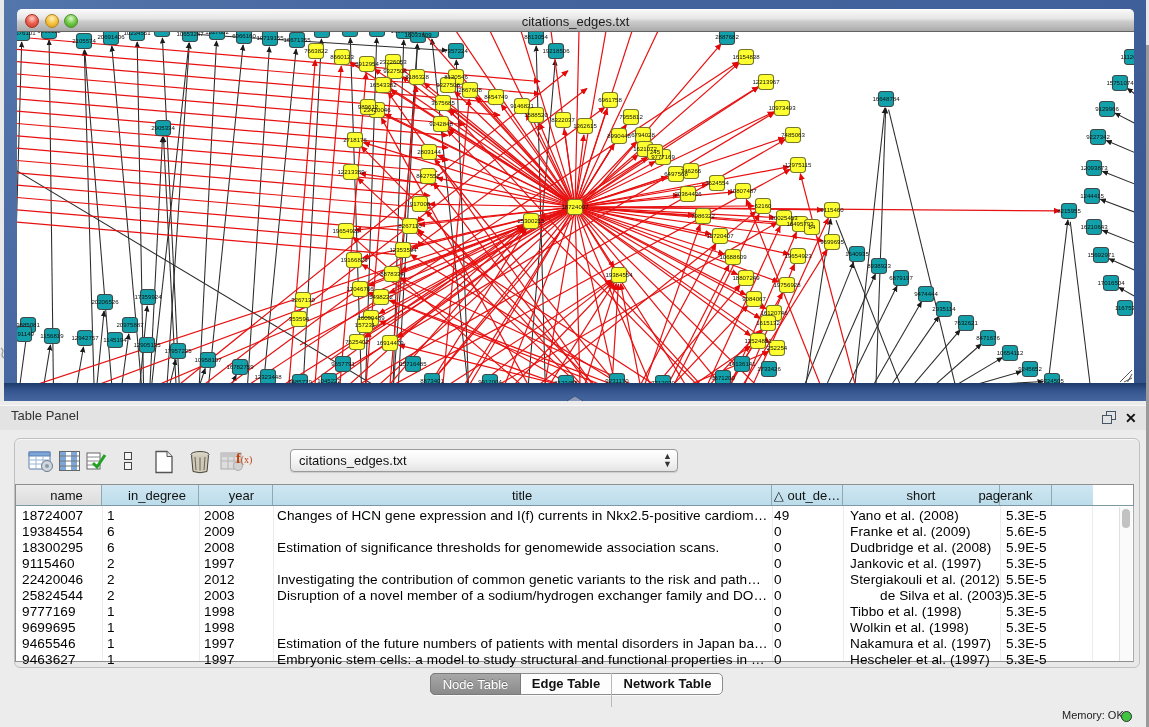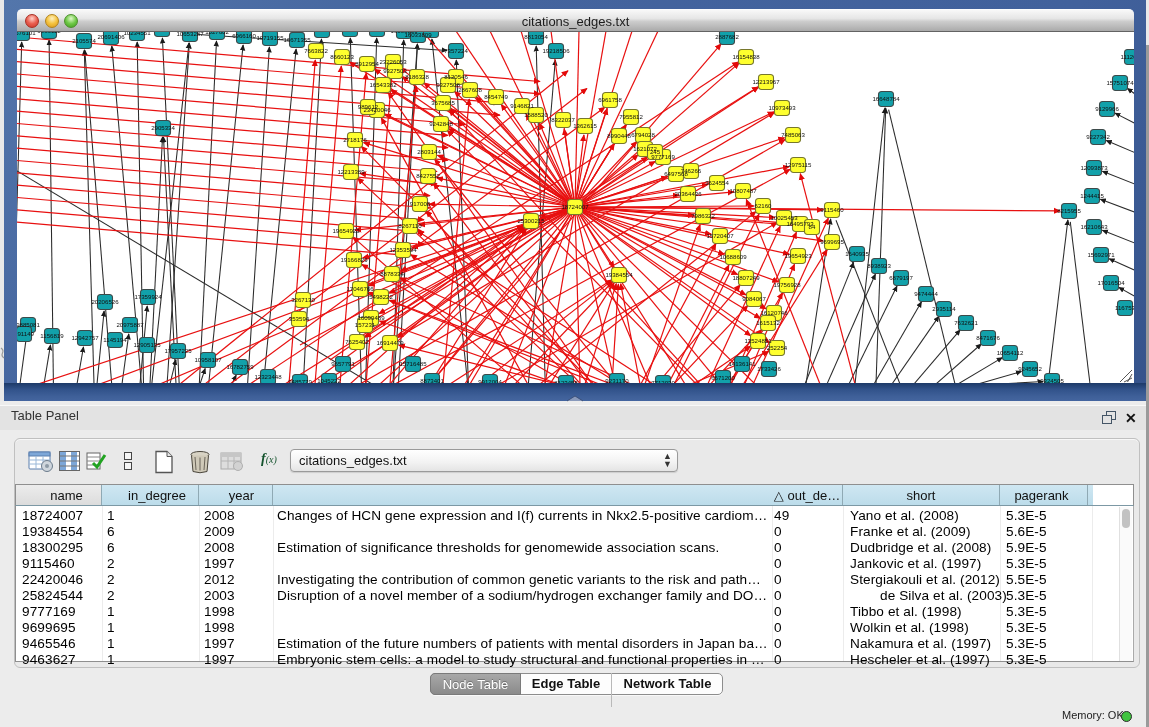--- a/index.html
+++ b/index.html
@@ -682,34 +682,35 @@
     <ellipse cx="12" cy="4.5" rx="9" ry="3" fill="#d8d3c4" stroke="#4a463c"></ellipse>
     <path d="M3.5 5.5 l1.5 16 q7 2.5 14 0 l1.5 -16" fill="#cfc9b8" stroke="#4a463c"></path>
     <path d="M7 7 l1 13 M12 7.5 v13 M17 7 l-1 13" stroke="#6b655a" fill="none"></path>
   </svg>
   <svg class="abs ticon" style="left:220px" width="24" height="23" viewBox="0 0 24 23">
     <rect x="1" y="3" width="20" height="16" fill="#ddd" stroke="#aaa"></rect>
     <rect x="1" y="3" width="20" height="4" fill="#c6c6c6"></rect>
     <path d="M1 11 h20 M8 7 v12 M14 7 v12" stroke="#b5b5b5" fill="none"></path>
     <circle cx="18" cy="16" r="4.5" fill="#d2d2d2" stroke="#b0b0b0"></circle>
   </svg>
-  <div class="abs ticon" style="left:261px;top:451px;font-size:14px;font-style:italic;color:#14532d;font-family:'Liberation Serif',serif"><b>f</b><span style="font-size:10px">(x)</span></div>
+  <div class="abs ticon" style="left:236px;top:451px;font-size:14px;color:#c2410c;font-family:'Liberation Serif',serif"><b>f</b><span style="font-size:10px">(x)</span></div>
 
   <div class="abs" id="combo"></div>
   <div class="abs" id="combotext">citations_edges.txt</div>
   <div class="abs" id="comboarr">▲<br>▼</div>
 
   <div class="abs" id="tbl"></div>
   <div class="abs" id="thead"></div>
   <div class="th" style="left:16px;width:86px;background:linear-gradient(180deg,#ececec 0%,#dcdcdc 100%);padding-left:16px">name</div>
   <div class="th" style="left:102px;width:97px;padding-left:14px">in_degree</div>
   <div class="th" style="left:199px;width:74px;padding-left:12px">year</div>
+  <div class="th" style="left:273px;width:499px">title</div>
   <div class="th" style="left:772px;width:71px">△ out_de…</div>
   <div class="th" style="left:843px;width:157px">short</div>
-  <div class="th" style="left:996px;width:92px">pagerank</div>
+  <div class="th" style="left:960px;width:92px">pagerank</div>
   <div class="abs" style="left:1093px;top:485px;width:40px;height:20px;background:#fff"></div>
   <div class="colline" style="left:102px"></div>
   <div class="colline" style="left:199px"></div>
   <div class="colline" style="left:273px"></div>
   <div class="colline" style="left:772px"></div>
   <div class="colline" style="left:843px"></div>
   <div class="colline" style="left:1000px"></div>
   <div class="colline" style="left:1092px"></div>
 <div class="tr" style="top:507px">
       <span class="c" style="left:22px">18724007</span>

